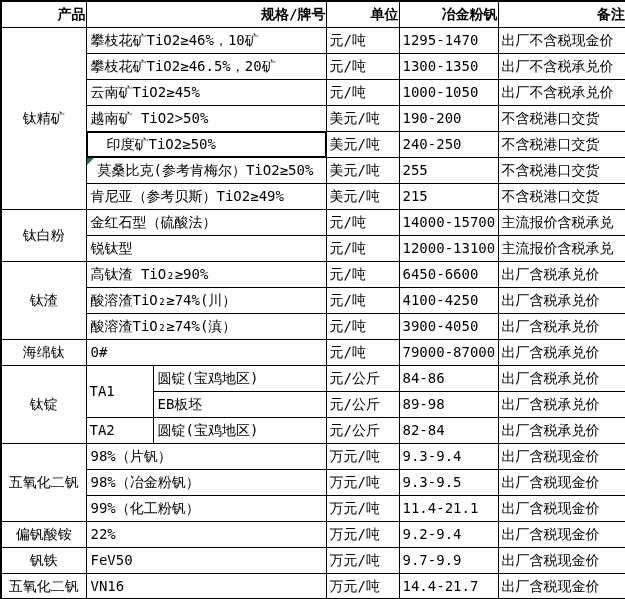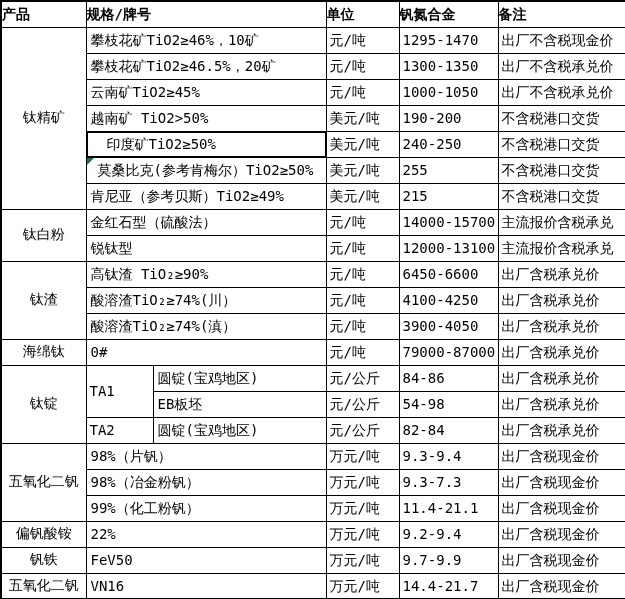--- a/index.html
+++ b/index.html
@@ -26,28 +26,27 @@
     font-size: 14px;
     font-weight: normal;
     line-height: 1;
     padding: 0 3px;
     overflow: hidden;
     white-space: nowrap;
     vertical-align: middle;
     background: #ffffff;
   }
   .price-table th {
-    text-align: left;
+    text-align: right;
     font-weight: bold;
     padding: 0;
   }
   td.product {
     text-align: center;
     padding: 0 2px;
-    font-family: Liberation Serif, serif;
   }
   td.grade, td.spec, td.unit, td.price, td.note {
     text-align: left;
   }
   td.spec { padding-left: 4px; margin-top: 24px; }
   td.selected {
     box-shadow: inset 0 0 0 1px #000000;
     padding-left: 20px;
   }
   td.has-flag {
@@ -74,21 +73,21 @@
     <col style="width:173px">
     <col style="width:73px">
     <col style="width:99px">
     <col style="width:128px">
   </colgroup>
   <thead>
     <tr>
       <th>产品</th>
       <th colspan="2">规格/牌号</th>
       <th>单位</th>
-      <th>钒氮合金</th>
+      <th>冶金粉钒</th>
       <th>备注</th>
     </tr>
   </thead>
   <tbody>
   <tr>
         <td class="product" rowspan="7">钛精矿</td>
         <td class="spec" colspan="2">攀枝花矿TiO2≥46%，10矿</td>
         <td class="unit">元/吨</td>
         <td class="price">1295-1470</td>
         <td class="note">出厂不含税现金价</td>
@@ -172,41 +171,41 @@
         <td class="product" rowspan="3">钛锭</td>
         <td class="grade" rowspan="2">TA1</td>
         <td class="spec">圆锭(宝鸡地区)</td>
         <td class="unit">元/公斤</td>
         <td class="price">84-86</td>
         <td class="note">出厂含税承兑价</td>
       </tr>
       <tr>
         <td class="spec">EB板坯</td>
         <td class="unit">元/公斤</td>
-        <td class="price">54-98</td>
+        <td class="price">89-98</td>
         <td class="note">出厂含税承兑价</td>
       </tr>
       <tr>
         <td class="grade">TA2</td>
         <td class="spec">圆锭(宝鸡地区)</td>
         <td class="unit">元/公斤</td>
         <td class="price">82-84</td>
         <td class="note">出厂含税承兑价</td>
       </tr>
       <tr>
         <td class="product" rowspan="3">五氧化二钒</td>
         <td class="spec" colspan="2">98%（片钒）</td>
         <td class="unit">万元/吨</td>
         <td class="price">9.3-9.4</td>
         <td class="note">出厂含税现金价</td>
       </tr>
       <tr>
         <td class="spec" colspan="2">98%（冶金粉钒）</td>
         <td class="unit">万元/吨</td>
-        <td class="price">9.3-7.3</td>
+        <td class="price">9.3-9.5</td>
         <td class="note">出厂含税现金价</td>
       </tr>
       <tr>
         <td class="spec" colspan="2">99%（化工粉钒）</td>
         <td class="unit">万元/吨</td>
         <td class="price">11.4-21.1</td>
         <td class="note">出厂含税现金价</td>
       </tr>
       <tr>
         <td class="product">偏钒酸铵</td>

